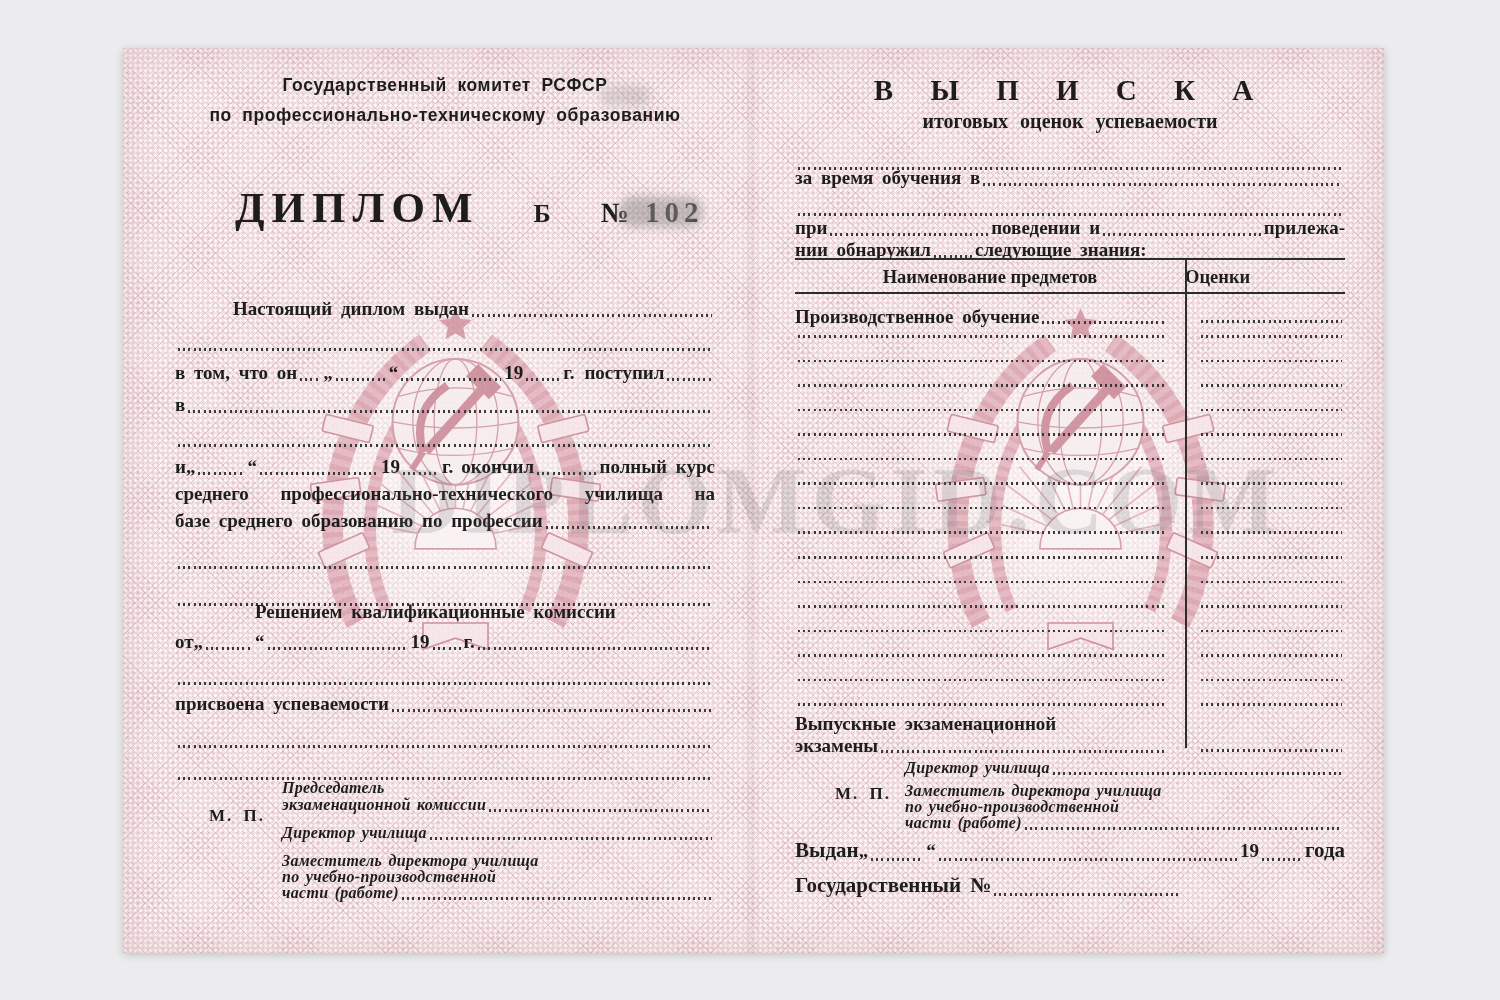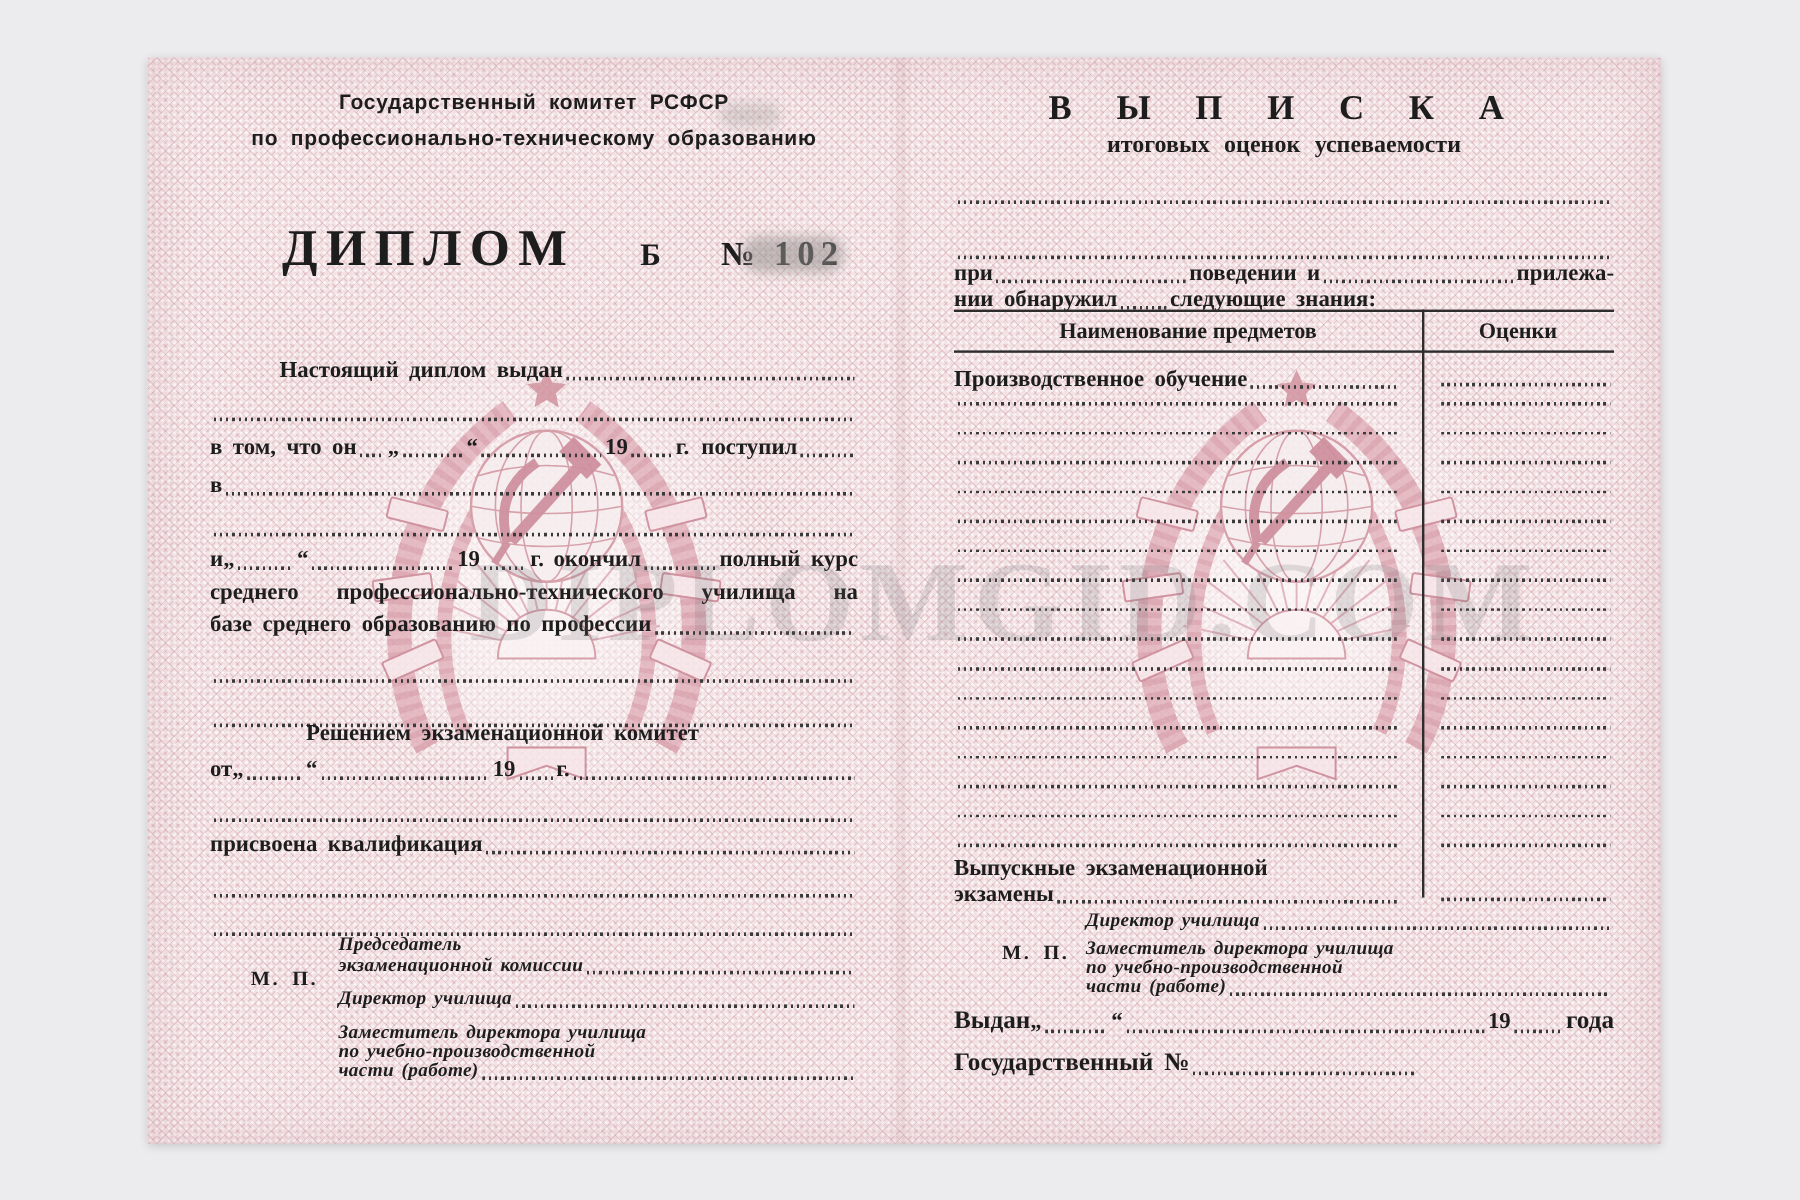--- a/index.html
+++ b/index.html
@@ -39,21 +39,21 @@
   .nosign{font:700 28px "Liberation Serif",serif;margin-left:50px;}
   .num{font:700 29px "Liberation Serif",serif;letter-spacing:5px;margin-left:16px;}
   .it{font:italic 700 16px "Liberation Serif",serif;letter-spacing:.3px;word-spacing:2px;height:19px;}
   .mp{font:700 17px "Liberation Serif",serif;letter-spacing:2px;}
   .big{font:700 29px "Liberation Serif",serif;letter-spacing:13px;}
   .sub{font:700 20px "Liberation Serif",serif;word-spacing:7px;}
   .old{font:700 21px "Liberation Serif",serif;}
   .hline{position:absolute;left:0;right:0;height:2px;background:#2d2d2d;}
   .vline{position:absolute;left:390px;top:210px;width:2px;height:490px;background:#2d2d2d;}
   .th1{position:absolute;left:0;width:390px;text-align:center;}
-  .th2{position:absolute;left:390px;width:160px;text-align:center;}
+  .th2{position:absolute;left:390px;width:160px;}
   .cs{width:372px;display:flex;align-items:baseline;}
   .sp{width:31px;} .cg{width:147px;display:flex;}
   .smudge{position:absolute;border-radius:14px;filter:blur(5px);}
   .sm1{left:496px;top:149px;width:84px;height:30px;background:rgba(150,146,142,.55);}
   .sm2{left:477px;top:38px;width:50px;height:20px;background:rgba(150,146,142,.30);}
   .ind58{width:58px;} .ind80{width:80px;}
 </style>
 </head>
 <body>
 
@@ -234,38 +234,38 @@
         <div class="ld f"></div>
       </div>
     <div class="row" style="top:503px">
         <div class="ld f"></div>
       </div>
     <div class="row" style="top:540px">
         <div class="ld f"></div>
       </div>
     <div class="row" style="top:554px">
         <span class="ind80"></span>
-        <span class="t">Решением экзаменационной комитет</span>
+        <span class="t">Решением квалификационные комиссии</span>
       </div>
     <div class="row" style="top:584px">
       <span class="t">от</span>
         <span class="t">„</span>
         <div class="ld" style="width:46px"></div>
       <span class="t">“</span>
         <div class="ld" style="width:140px"></div>
       <span class="t">19</span>
         <div class="ld" style="width:28px"></div>
       <span class="t">г.</span>
         <div class="ld f"></div>
     </div>
     <div class="row" style="top:619px">
         <div class="ld f"></div>
       </div>
     <div class="row" style="top:646px">
-        <span class="t">присвоена квалификация</span>
+        <span class="t">присвоена успеваемости</span>
         <div class="ld f"></div>
       </div>
     <div class="row" style="top:682px">
         <div class="ld f"></div>
       </div>
     <div class="row" style="top:714px">
         <div class="ld f"></div>
       </div>
     <div class="row mp" style="top:758px;left:34px;right:auto">
         <span class="t">М. П.</span>
@@ -294,20 +294,24 @@
   </div>
 
   <div class="page pr">
     <div class="row ctr big" style="top:26px">
         <span class="t">В Ы П И С К А</span>
       </div>
     <div class="row ctr sub" style="top:62px">
         <span class="t">итоговых оценок успеваемости</span>
       </div>
     <div class="row" style="top:104px">
+        <div class="ld f"></div>
+      </div>
+    <div class="row" style="top:120px">
+        <span class="t">за время обучения в</span>
         <div class="ld f"></div>
       </div>
     <div class="row" style="top:150px">
         <div class="ld f"></div>
       </div>
     <div class="row" style="top:170px">
       <span class="t">при</span>
         <div class="ld f"></div>
       <span class="t">поведении и</span>
         <div class="ld f"></div>

